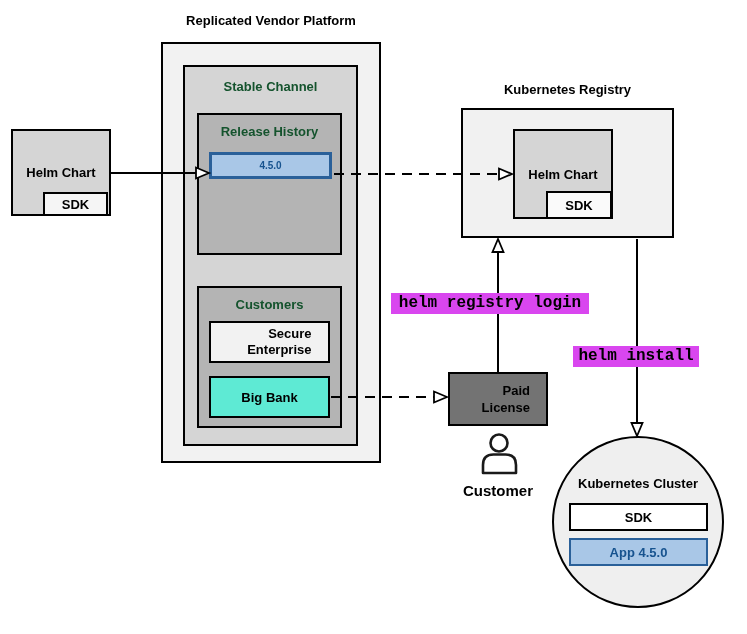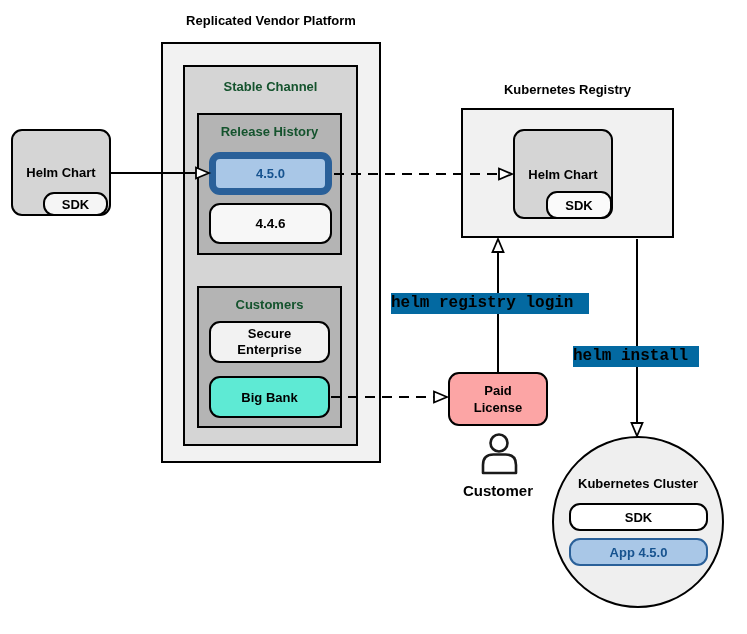--- a/index.html
+++ b/index.html
@@ -3,53 +3,53 @@
 <meta charset="utf-8">
 <style>
   html,body { margin:0; padding:0; background:#fff; }
   .canvas {
     position:relative; width:747px; height:634px; background:#ffffff;
     font-family:"Liberation Sans","DejaVu Sans",sans-serif; color:#000;
     overflow:hidden;
     text-decoration:underline;
   }
   .box { position:absolute; border:2px solid #000; box-sizing:border-box; }
-  .flexc { display:flex; align-items:center; justify-content:center; text-align:center;border-radius:11px; }
+  .flexc { display:flex; align-items:center; justify-content:center; text-align:right; }
   .boxlbl { font-weight:bold; font-size:13px; text-align:center; color:#14532d; }
   .title { position:absolute; font-weight:bold; font-size:13px; text-align:center; color:#000; }
 
   #b-platform  { left:161px; top:42px;  width:220px; height:421px; background:#f2f2f2; }
   #b-stable    { left:183px; top:65px;  width:175px; height:381px; background:#d5d5d5; padding-top:12px; }
   #b-release   { left:197px; top:113px; width:145px; height:142px; background:#b4b4b4; padding-top:9px; }
-  #b-v450      { left:209px; top:152px; width:123px; height:43px; background:#a9c7e7; border:7px solid #d946ef; color:#17538f; font-weight:bold; font-size:13px; }
+  #b-v450      { left:209px; top:152px; width:123px; height:27px; background:#a9c7e7; border:3px solid #d946ef; color:#17538f; font-weight:bold; font-size:10px; }
   #b-v446      { left:209px; top:203px; width:123px; height:41px; background:#f7f7f7; font-weight:bold; font-size:13.5px; }
   #b-customers { left:197px; top:286px; width:145px; height:142px; background:#b4b4b4; padding-top:9px; }
   #b-secure    { left:209px; top:321px; width:121px; height:42px; background:#f2f2f2; font-weight:bold; font-size:13px; line-height:16px; }
   #b-secure span { display:inline-block; max-width:84px; }
   #b-bigbank   { left:209px; top:376px; width:121px; height:42px; background:#5eead4; font-weight:bold; font-size:13px; }
   #b-srcchart  { left:11px;  top:129px; width:100px; height:87px; background:#d5d5d5; font-weight:bold; font-size:13px; }
   #b-srcsdk    { left:43px;  top:192px; width:65px;  height:24px; background:#f5f5f5; font-weight:bold; font-size:13px; }
   #b-registry  { left:461px; top:108px; width:213px; height:130px; background:#f1f1f1; }
   #b-regchart  { left:513px; top:129px; width:100px; height:90px; background:#d5d5d5; font-weight:bold; font-size:13px; }
   #b-regsdk    { left:546px; top:191px; width:66px;  height:28px; background:#fafafa; font-weight:bold; font-size:13px; }
-  #b-paid      { left:448px; top:372px; width:100px; height:54px; background:#fca5a5; font-weight:bold; font-size:13px; line-height:17px; }
+  #b-paid      { left:448px; top:372px; width:100px; height:54px; background:#737373; font-weight:bold; font-size:13px; line-height:17px; }
   #b-paid span { display:inline-block; max-width:64px; }
   #b-circle    { left:552px; top:436px; width:172px; height:172px; border-radius:50%; background:#efefef; }
   #b-k8ssdk    { left:569px; top:503px; width:139px; height:28px; background:#ffffff; font-weight:bold; font-size:13px; }
   #b-k8sapp    { left:569px; top:538px; width:139px; height:28px; background:#a9c7e7; border-color:#2a6099; color:#17538f; font-weight:bold; font-size:13px; }
 
   #t-platform { left:161px; top:13px;  width:220px; }
   #t-registry { left:461px; top:82px;  width:213px; }
   #t-k8s      { left:552px; top:476px; width:172px; font-size:13px; }
   #t-customer { left:438px; top:482px; width:120px; font-size:15px; line-height:17.5px; }
 
   .cmd {
-    position:absolute; z-index:6; background:#0369a1; color:#000;
+    position:absolute; z-index:6; background:#d946ef; color:#000;
     font-family:"Liberation Mono","DejaVu Sans Mono",monospace;
-    font-weight:bold; font-size:16px; white-space:nowrap;
+    font-weight:bold; font-size:16px; text-align:center; white-space:nowrap;
   }
   #t-login   { left:391px; top:293px; width:198px; height:21px; line-height:21px; }
   #t-install { left:573px; top:346px; width:126px; height:21px; line-height:21px; }
 
   #arrow-layer { position:absolute; left:0; top:0; z-index:5; pointer-events:none; }
   #person-svg  { position:absolute; left:477px; top:428px; z-index:2; }
 </style>
 </head>
 <body>
 
@@ -59,21 +59,20 @@
   <div class="title" id="t-registry">Kubernetes Registry</div>
 
   <div class="box" id="b-platform"></div>
   <div class="box" id="b-stable">
     <div class="boxlbl">Stable Channel</div>
   </div>
   <div class="box" id="b-release">
     <div class="boxlbl">Release History</div>
   </div>
   <div class="box flexc" id="b-v450" style="background-color: rgb(169, 199, 231); border-color: rgb(42, 96, 153); color: rgb(23, 83, 143);">4.5.0</div>
-  <div class="box flexc" id="b-v446">4.4.6</div>
   <div class="box" id="b-customers">
     <div class="boxlbl">Customers</div>
   </div>
   <div class="box flexc" id="b-secure">
     <span>Secure Enterprise</span>
   </div>
   <div class="box flexc" id="b-bigbank">Big Bank</div>
 
   <div class="box flexc" id="b-srcchart">Helm Chart</div>
   <div class="box flexc" id="b-srcsdk">SDK</div>

